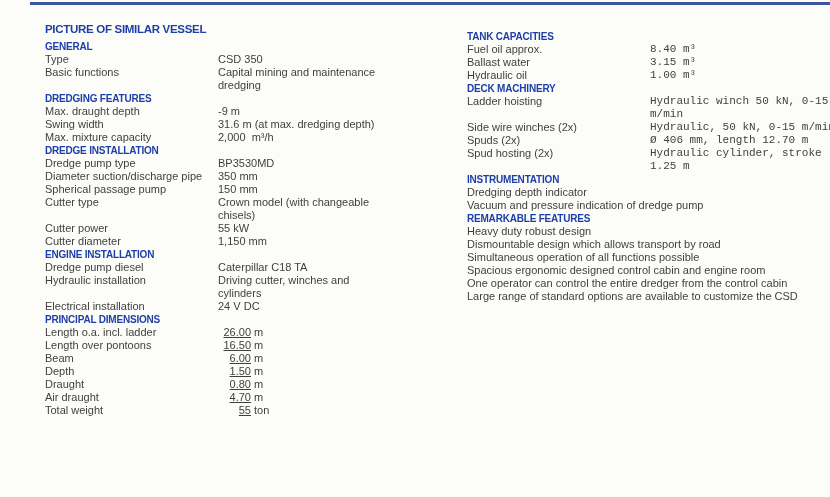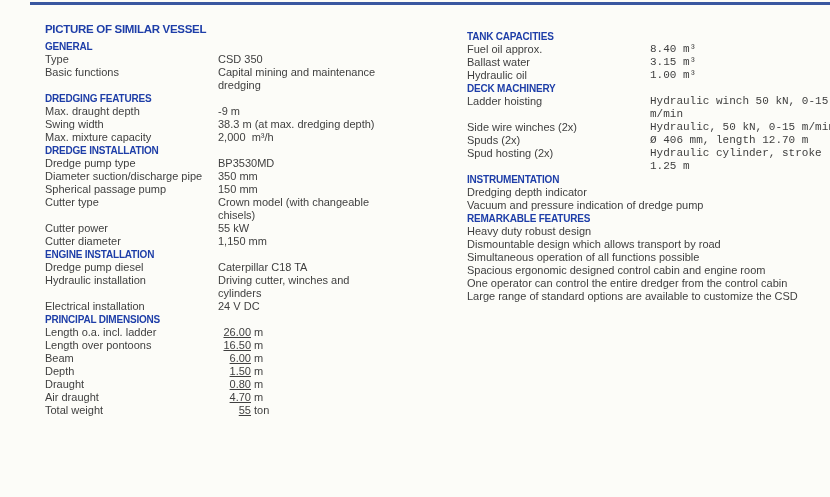--- a/index.html
+++ b/index.html
@@ -75,21 +75,21 @@
       </div>
     </div>
     <div class="section">
       <h2 class="section-heading">DREDGING FEATURES</h2>
       <div class="row">
         <span class="label">Max. draught depth</span>
         <span class="value">-9 m</span>
       </div>
       <div class="row">
         <span class="label">Swing width</span>
-        <span class="value">38.3 m (at max. dredging depth)</span>
+        <span class="value">31.6 m (at max. dredging depth)</span>
       </div>
       <div class="row">
         <span class="label">Max. mixture capacity</span>
         <span class="value">2,000&nbsp; m³/h</span>
       </div>
     </div>
     <div class="section">
       <h2 class="section-heading">DREDGE INSTALLATION</h2>
       <div class="row">
         <span class="label">Dredge pump type</span>

